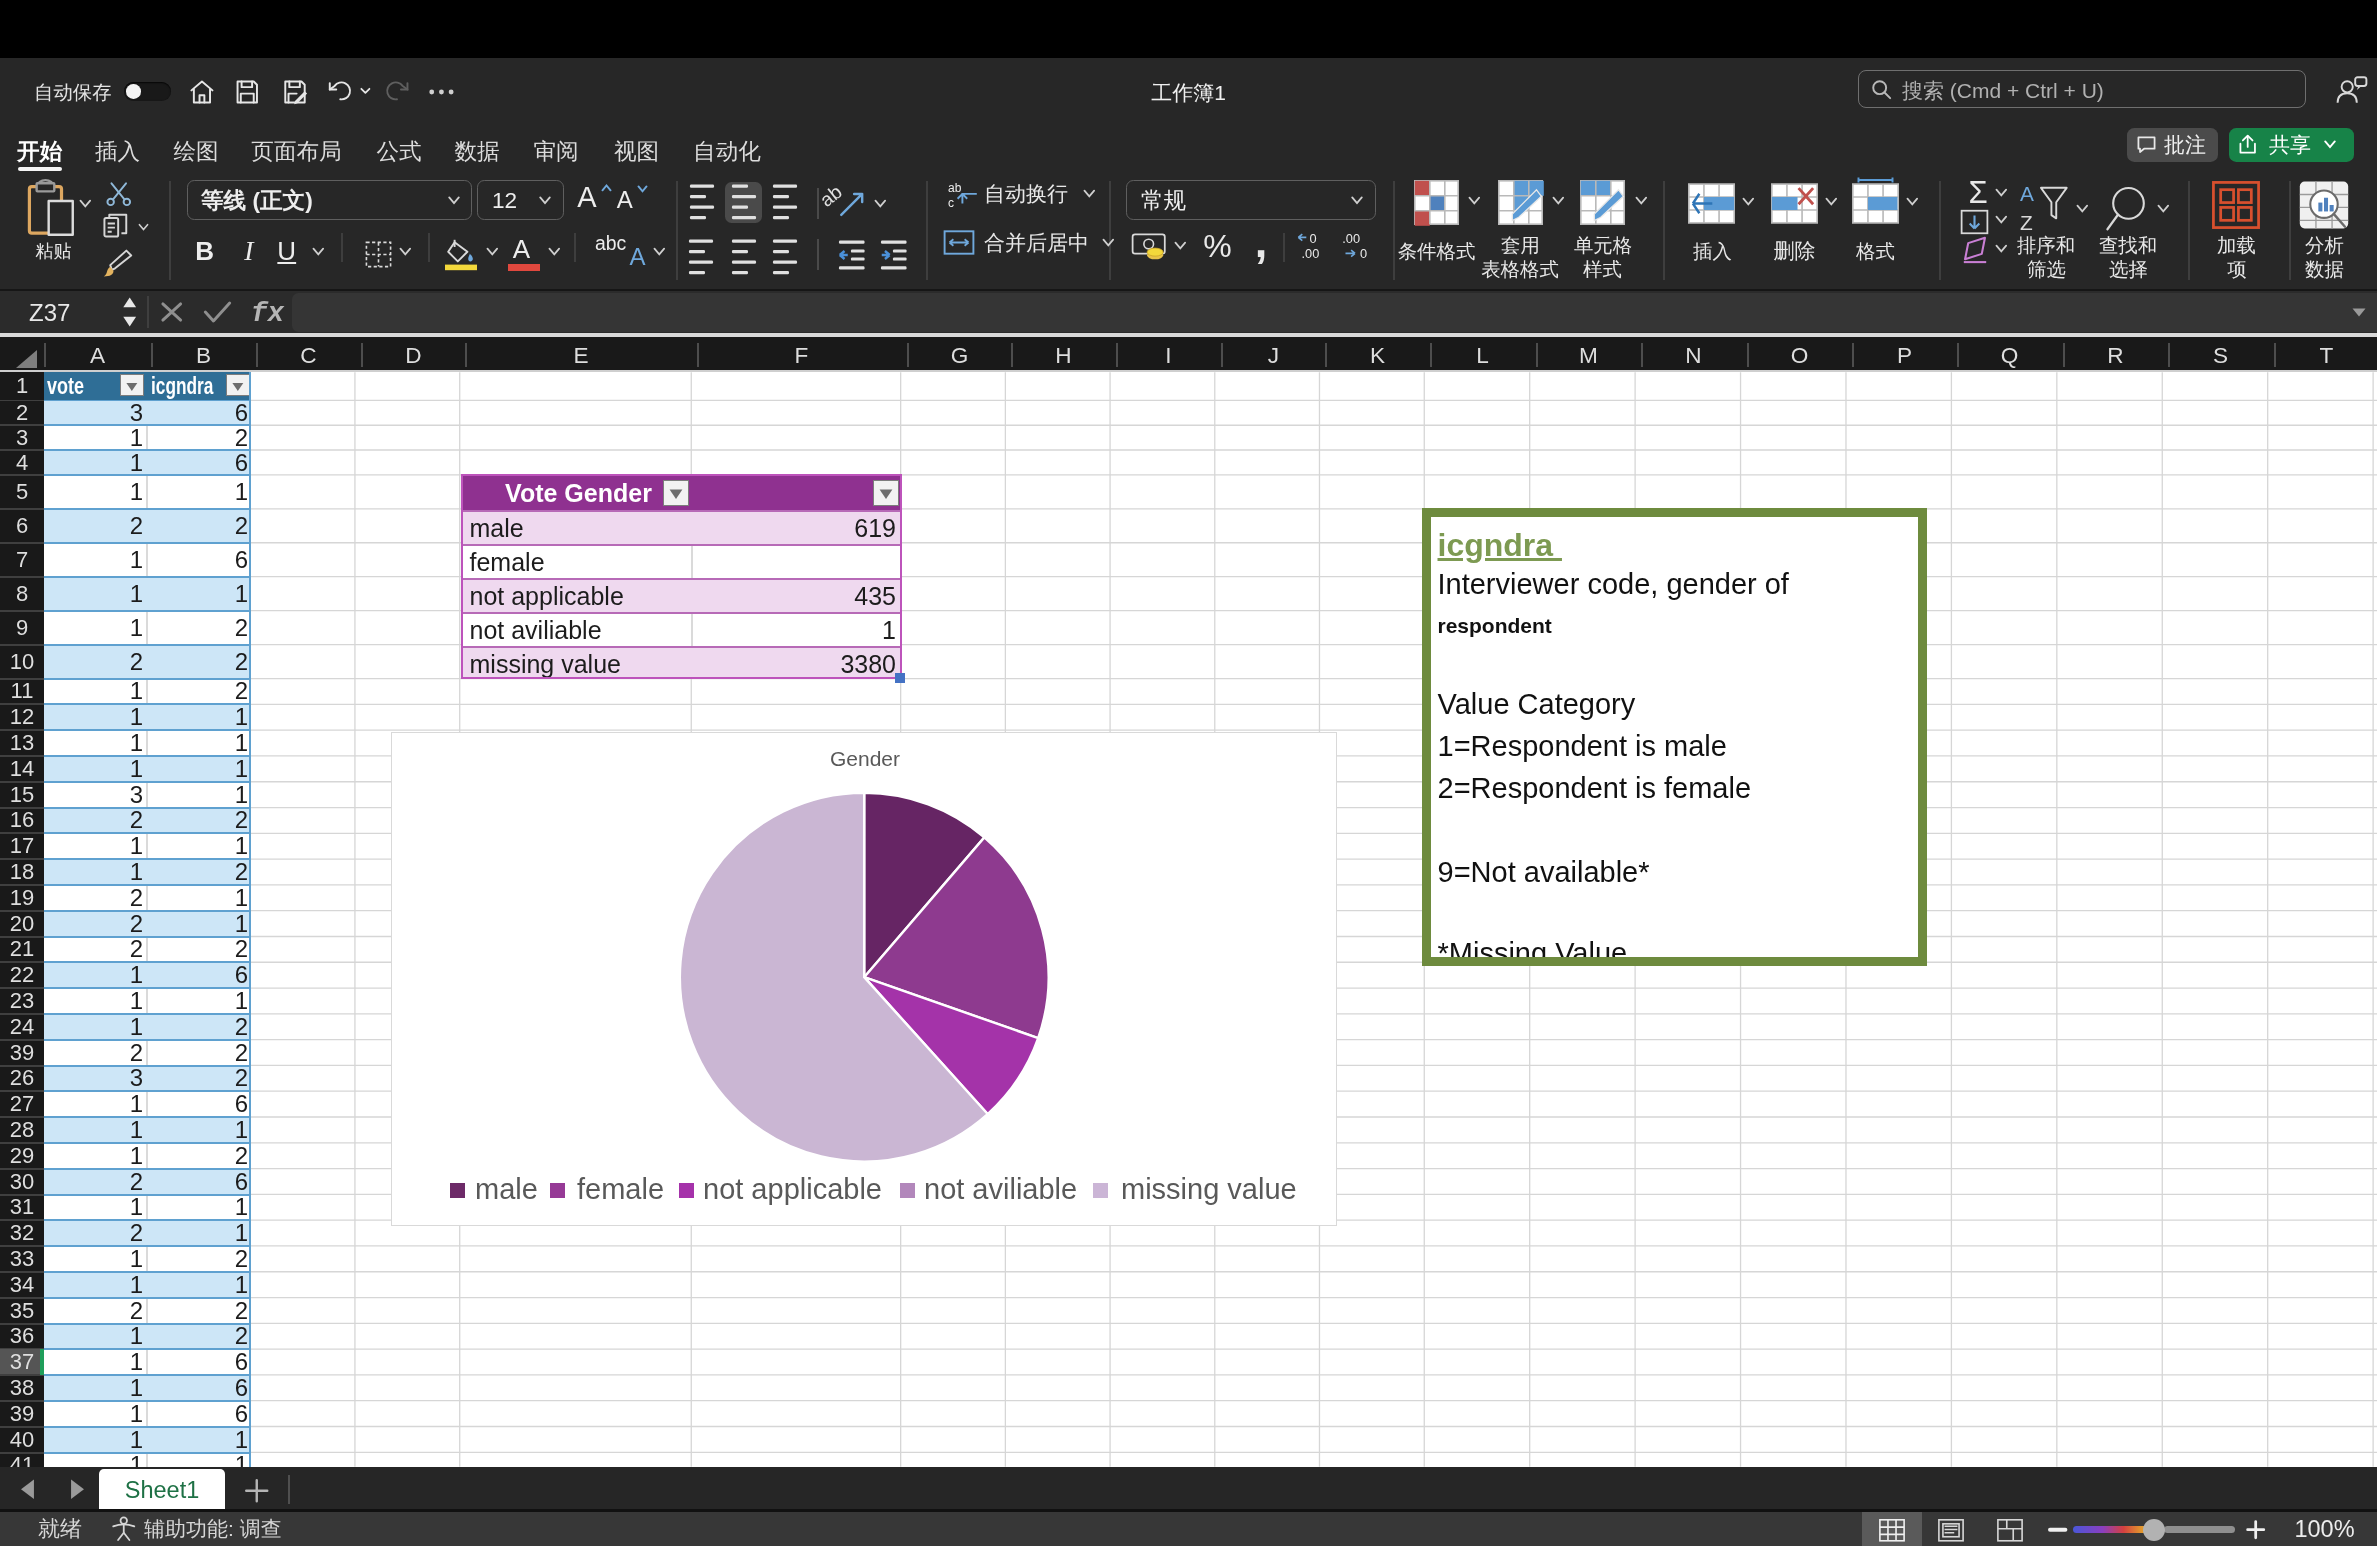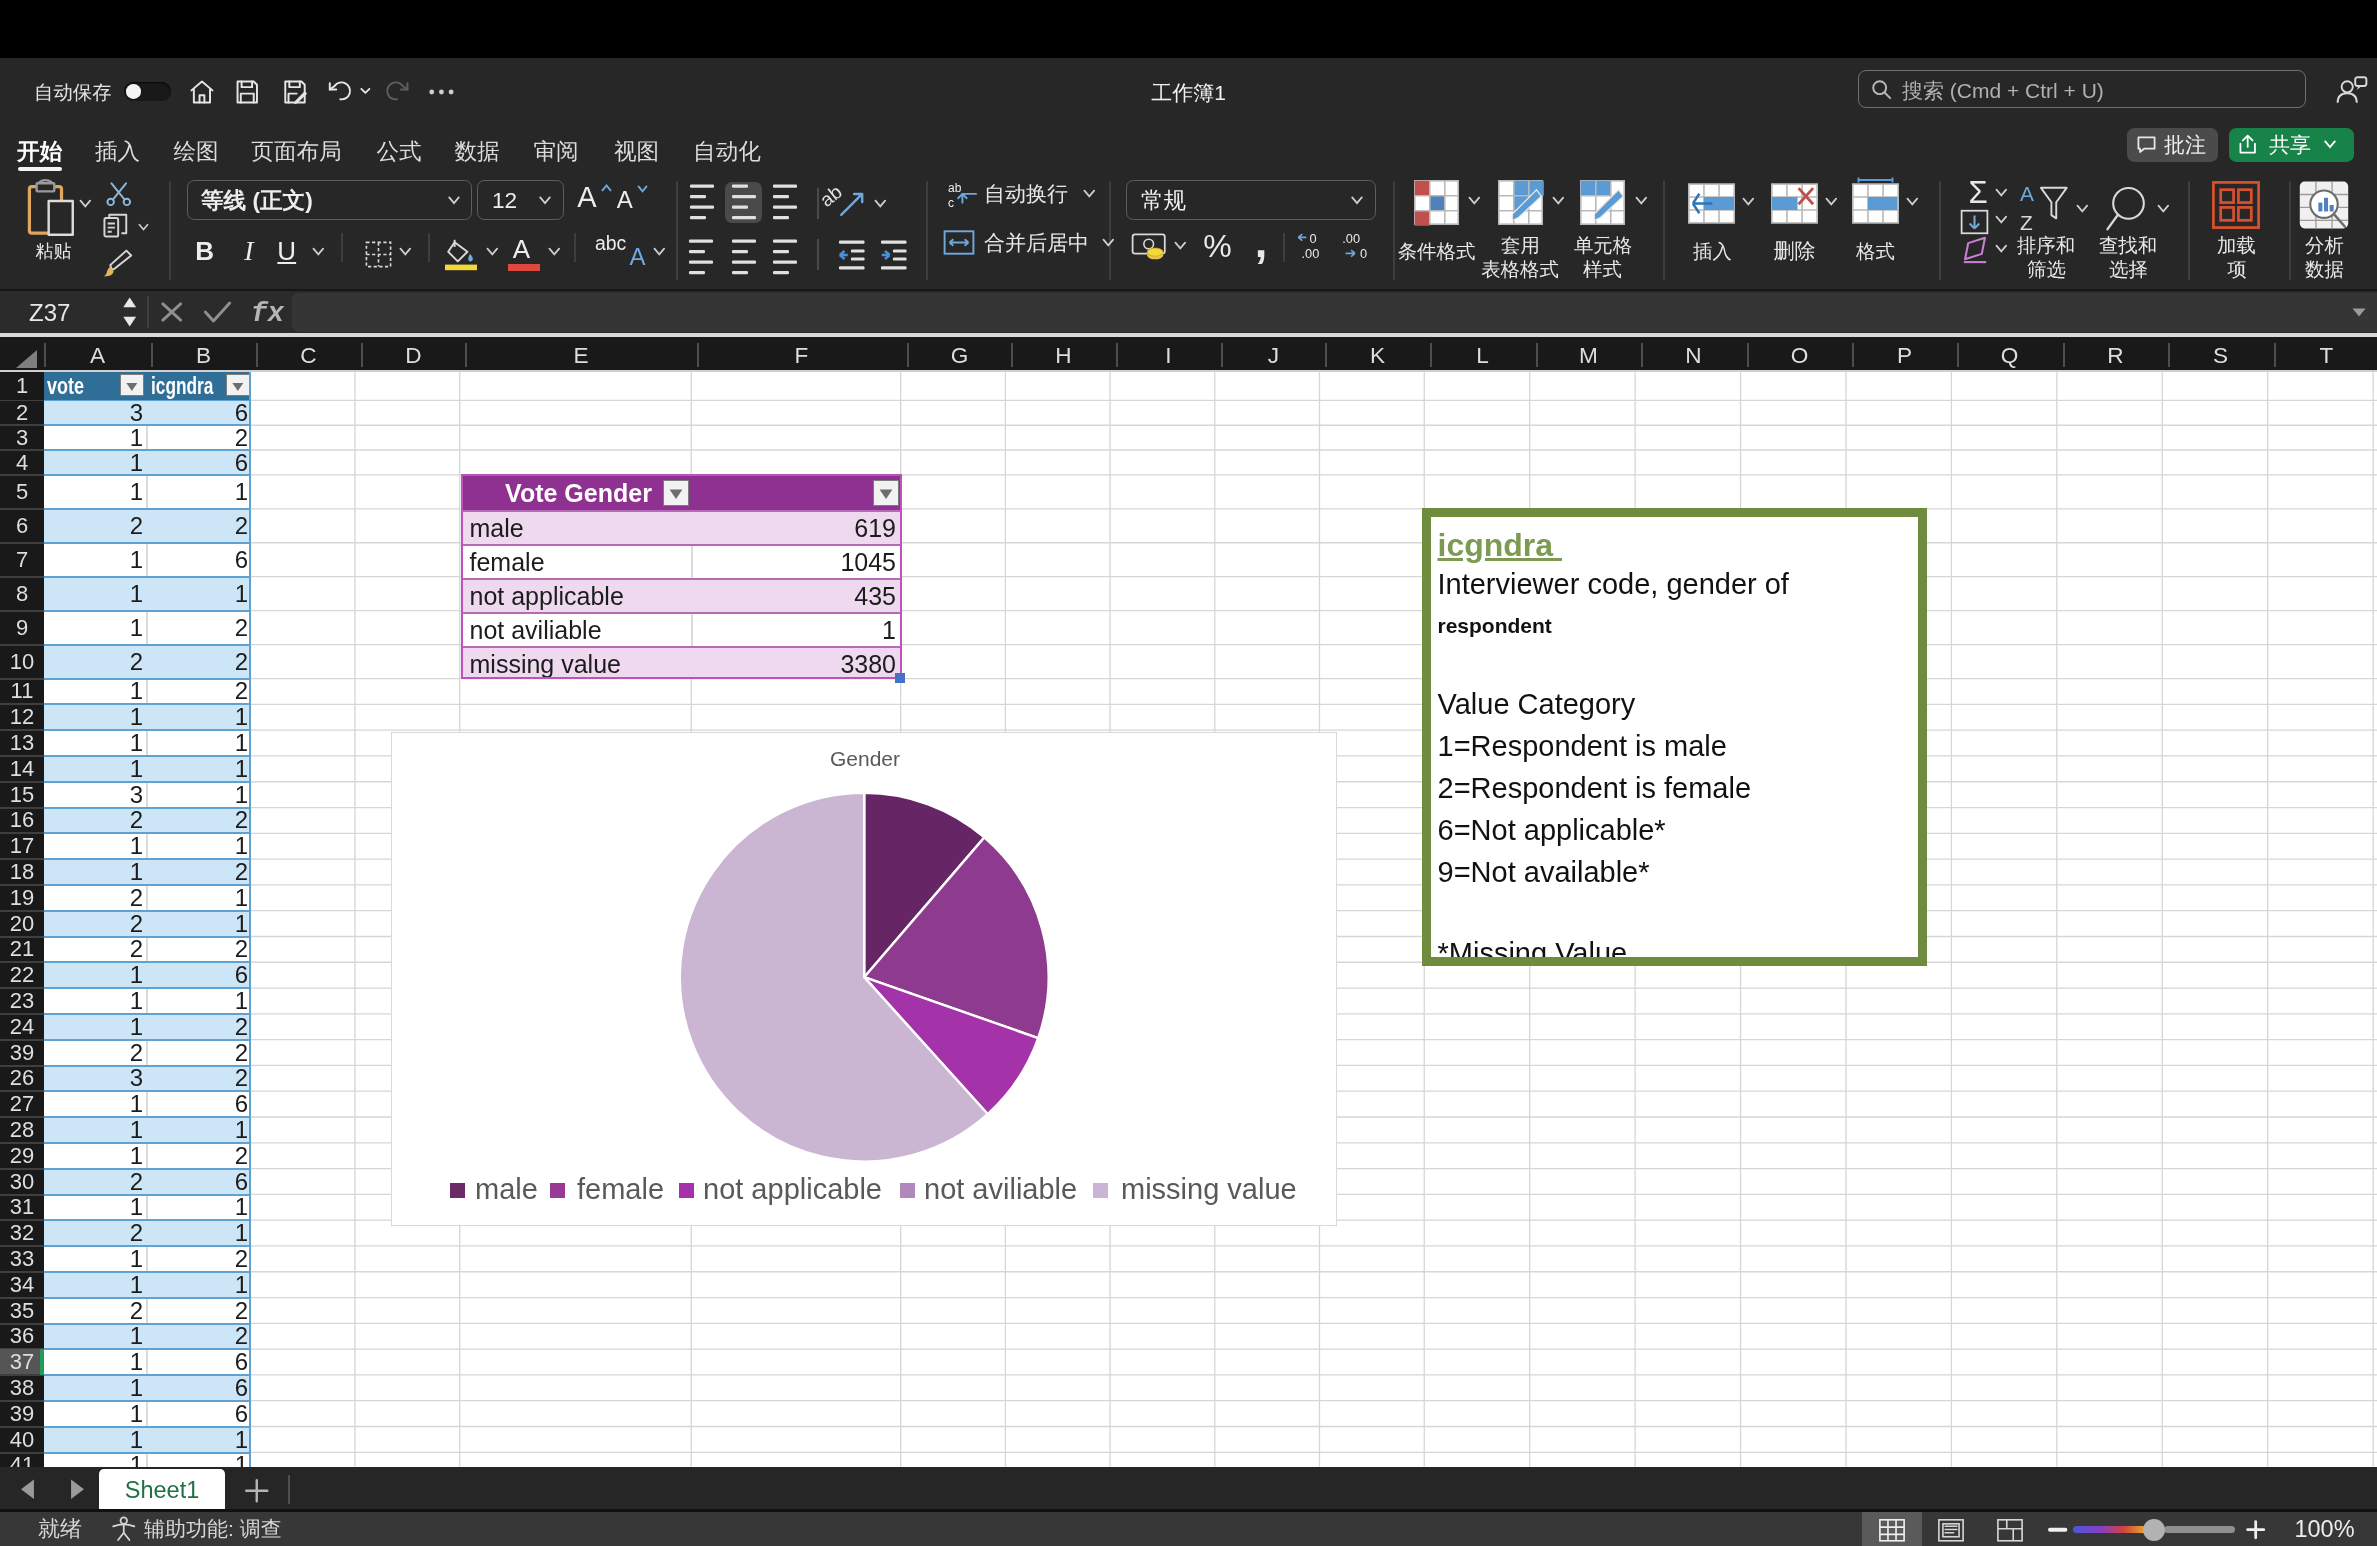--- a/index.html
+++ b/index.html
@@ -848,21 +848,20 @@
     <svg style="left:415px;top:11.3px" width="16" height="14.6" viewBox="0 0 20 16">
       <path d="M2 2 H18 L10 14 Z" fill="#6d6d6d"></path>
     </svg>
     <div style="position:absolute;left:0px;top:35px;width:441px;height:34px;background:#efd9ef;"></div>
     <div style="position:absolute;left:6.5px;top:35px;width:323px;height:34px;font-size:25px;line-height:34px;color:#1c1c1c;">male</div>
     <div style="position:absolute;left:0px;top:35px;width:433px;height:34px;font-size:25px;line-height:34px;color:#1c1c1c;text-align:right;">619</div>
     <div style="position:absolute;left:0px;top:34px;width:441px;height:1.6px;background:#b76ab7;"></div>
     <div style="position:absolute;left:0px;top:69px;width:441px;height:34px;background:#ffffff;"></div>
     <div style="position:absolute;left:228px;top:69px;width:1.6px;height:34px;background:#dadada;"></div>
     <div style="position:absolute;left:6.5px;top:69px;width:323px;height:34px;font-size:25px;line-height:34px;color:#1c1c1c;">female</div>
-    <div style="position:absolute;left:0px;top:69px;width:433px;height:34px;font-size:25px;line-height:34px;color:#1c1c1c;text-align:right;">1045</div>
     <div style="position:absolute;left:0px;top:68px;width:441px;height:1.6px;background:#b76ab7;"></div>
     <div style="position:absolute;left:0px;top:103px;width:441px;height:34px;background:#efd9ef;"></div>
     <div style="position:absolute;left:6.5px;top:103px;width:323px;height:34px;font-size:25px;line-height:34px;color:#1c1c1c;">not applicable</div>
     <div style="position:absolute;left:0px;top:103px;width:433px;height:34px;font-size:25px;line-height:34px;color:#1c1c1c;text-align:right;">435</div>
     <div style="position:absolute;left:0px;top:102px;width:441px;height:1.6px;background:#b76ab7;"></div>
     <div style="position:absolute;left:0px;top:137px;width:441px;height:34px;background:#ffffff;"></div>
     <div style="position:absolute;left:228px;top:137px;width:1.6px;height:34px;background:#dadada;"></div>
     <div style="position:absolute;left:6.5px;top:137px;width:323px;height:34px;font-size:25px;line-height:34px;color:#1c1c1c;">not aviliable</div>
     <div style="position:absolute;left:0px;top:137px;width:433px;height:34px;font-size:25px;line-height:34px;color:#1c1c1c;text-align:right;">1</div>
     <div style="position:absolute;left:0px;top:136px;width:441px;height:1.6px;background:#b76ab7;"></div>
@@ -872,21 +871,20 @@
     <div style="position:absolute;left:0px;top:170px;width:441px;height:1.6px;background:#b76ab7;"></div>
   </div>
 <div style="position:absolute;left:895px;top:673px;width:9.7px;height:9.7px;background:#4472c4;"></div>
 <div style="position:absolute;left:1422px;top:508px;width:505px;height:458px;border:9px solid #6e8b3e;background:#fff;overflow:hidden;">
     <div style="position:absolute;left:6.5px;top:9.7px;width:469px;height:39px;font-size:29px;line-height:36px;color:#111;"><span style="color:#7d9a52;font-weight:700;text-decoration:underline;font-size:32px;">icgndra&nbsp;</span></div>
     <div style="position:absolute;left:6.5px;top:49px;width:469px;height:39px;font-size:29px;line-height:36px;color:#111;">Interviewer code, gender of</div>
     <div style="position:absolute;left:6.5px;top:91px;width:469px;height:39px;font-size:21px;line-height:36px;color:#111;font-weight:bold;">respondent</div>
     <div style="position:absolute;left:6.5px;top:169px;width:469px;height:39px;font-size:29px;line-height:36px;color:#111;">Value Category</div>
     <div style="position:absolute;left:6.5px;top:211px;width:469px;height:39px;font-size:29px;line-height:36px;color:#111;">1=Respondent is male</div>
     <div style="position:absolute;left:6.5px;top:253px;width:469px;height:39px;font-size:29px;line-height:36px;color:#111;">2=Respondent is female</div>
-    <div style="position:absolute;left:6.5px;top:295px;width:469px;height:39px;font-size:29px;line-height:36px;color:#111;">6=Not applicable*</div>
     <div style="position:absolute;left:6.5px;top:337px;width:469px;height:39px;font-size:29px;line-height:36px;color:#111;">9=Not available*</div>
     <div style="position:absolute;left:6.5px;top:418px;width:469px;height:39px;font-size:29px;line-height:36px;color:#111;">*Missing Value</div>
   </div>
 <div style="position:absolute;left:391px;top:732px;width:946px;height:494px;background:#fff;border:1.6px solid #d9d9d9;">
     <div style="position:absolute;left:0px;top:11.3px;width:946px;height:29px;font-size:21px;line-height:29px;color:#595959;text-align:center;font-weight:500;">Gender</div>
     <svg style="left:0px;top:0px" width="946" height="494" viewBox="0 0 1170 611">
       <path d="M584 302 L584.0 74.0 A228 228 0 0 1 732.6 129.1 Z" fill="#662564" stroke="#ffffff" stroke-width="3"></path>
       <path d="M584 302 L732.6 129.1 A228 228 0 0 1 799.2 377.4 Z" fill="#8e3a8f" stroke="#ffffff" stroke-width="3"></path>
       <path d="M584 302 L799.2 377.4 A228 228 0 0 1 736.7 471.3 Z" fill="#a433a9" stroke="#ffffff" stroke-width="3"></path>
       <path d="M584 302 L736.7 471.3 A228 228 0 1 1 584.0 74.0 Z" fill="#cab6d3" stroke="#ffffff" stroke-width="3"></path>

